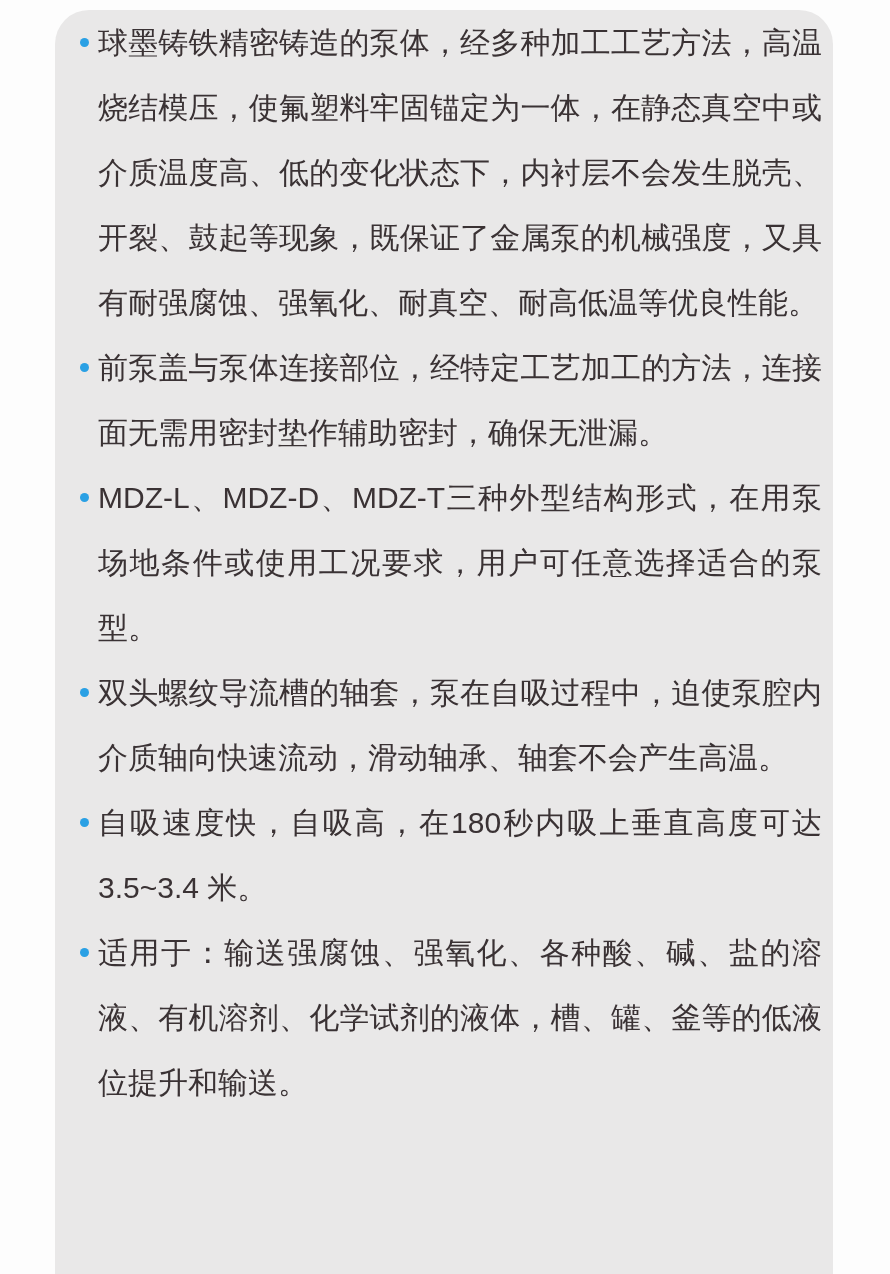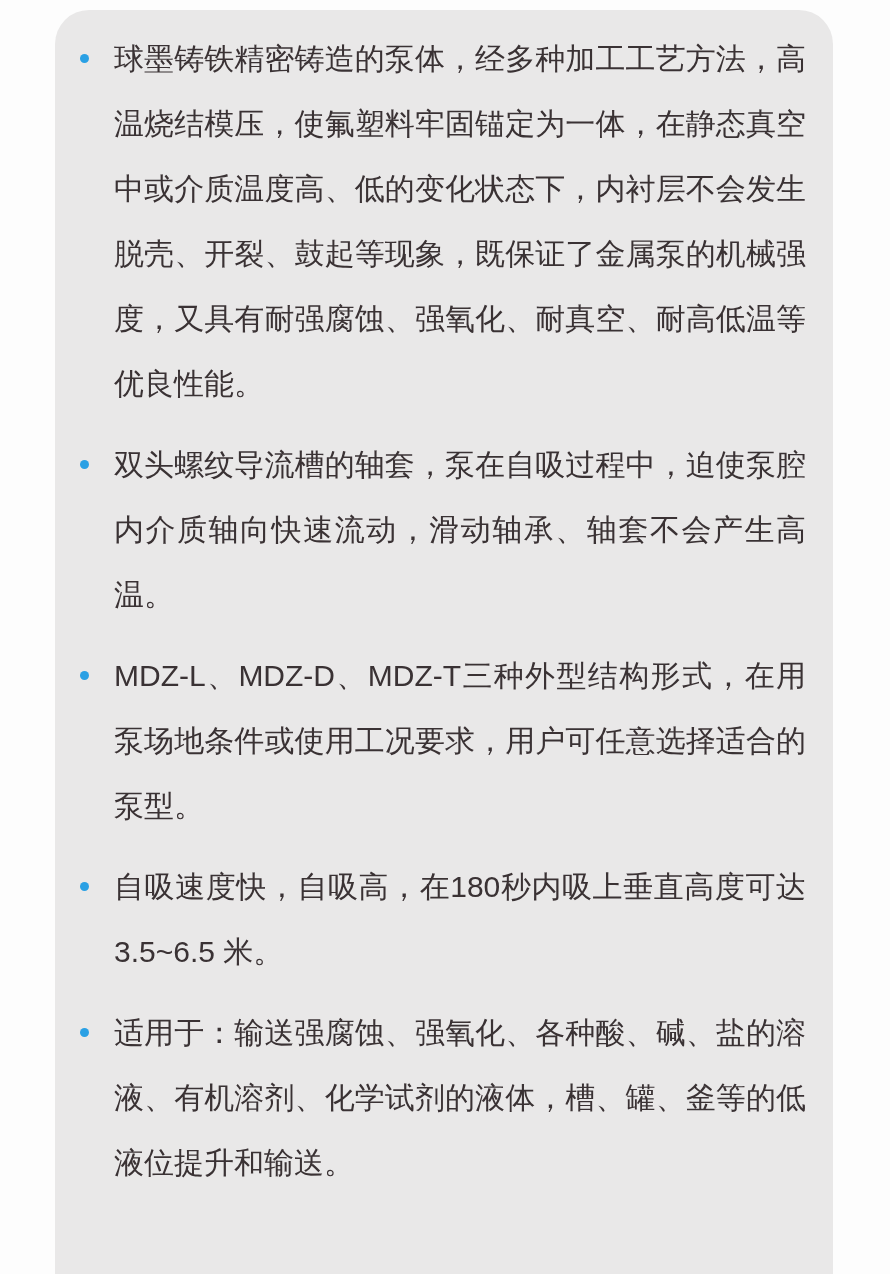--- a/index.html
+++ b/index.html
@@ -31,21 +31,21 @@
     font-size: 30px;
     line-height: 65px;
     text-align: justify;
     text-justify: inter-ideograph;
   }
   .feature-item {
     position: relative;
     margin: 0;
   }
   .feature-item p {
-    margin: 16px;
+    margin: 0;
     padding: 0;
   }
   .dot {
     position: absolute;
     left: -18px;
     top: 28px;
     width: 9px;
     height: 9px;
     border-radius: 50%;
     background: #2aa0e4;
@@ -56,34 +56,38 @@
 
 <div class="card">
   <div class="content">
 
     <div class="feature-item">
       <span class="dot"></span>
       <p>球墨铸铁精密铸造的泵体，经多种加工工艺方法，高温烧结模压，使氟塑料牢固锚定为一体，在静态真空中或介质温度高、低的变化状态下，内衬层不会发生脱壳、开裂、鼓起等现象，既保证了金属泵的机械强度，又具有耐强腐蚀、强氧化、耐真空、耐高低温等优良性能。</p>
     </div>
 
 
-
     <div class="feature-item">
       <span class="dot"></span>
-      <p>双头螺纹导流槽的轴套，泵在自吸过程中，迫使泵腔内介质轴向快速流动，滑动轴承、轴套不会产生高温。</p>
+      <p>前泵盖与泵体连接部位，经特定工艺加工的方法，连接面无需用密封垫作辅助密封，确保无泄漏。</p>
     </div>
 
     <div class="feature-item">
       <span class="dot"></span>
       <p>MDZ-L、MDZ-D、MDZ-T三种外型结构形式，在用泵场地条件或使用工况要求，用户可任意选择适合的泵型。</p>
     </div>
 
     <div class="feature-item">
       <span class="dot"></span>
-      <p>自吸速度快，自吸高，在180秒内吸上垂直高度可达3.5~6.5 米。</p>
+      <p>双头螺纹导流槽的轴套，泵在自吸过程中，迫使泵腔内介质轴向快速流动，滑动轴承、轴套不会产生高温。</p>
+    </div>
+
+    <div class="feature-item">
+      <span class="dot"></span>
+      <p>自吸速度快，自吸高，在180秒内吸上垂直高度可达3.5~3.4 米。</p>
     </div>
 
     <div class="feature-item">
       <span class="dot"></span>
       <p>适用于：输送强腐蚀、强氧化、各种酸、碱、盐的溶液、有机溶剂、化学试剂的液体，槽、罐、釜等的低液位提升和输送。</p>
     </div>
 
   </div>
 </div>
 

